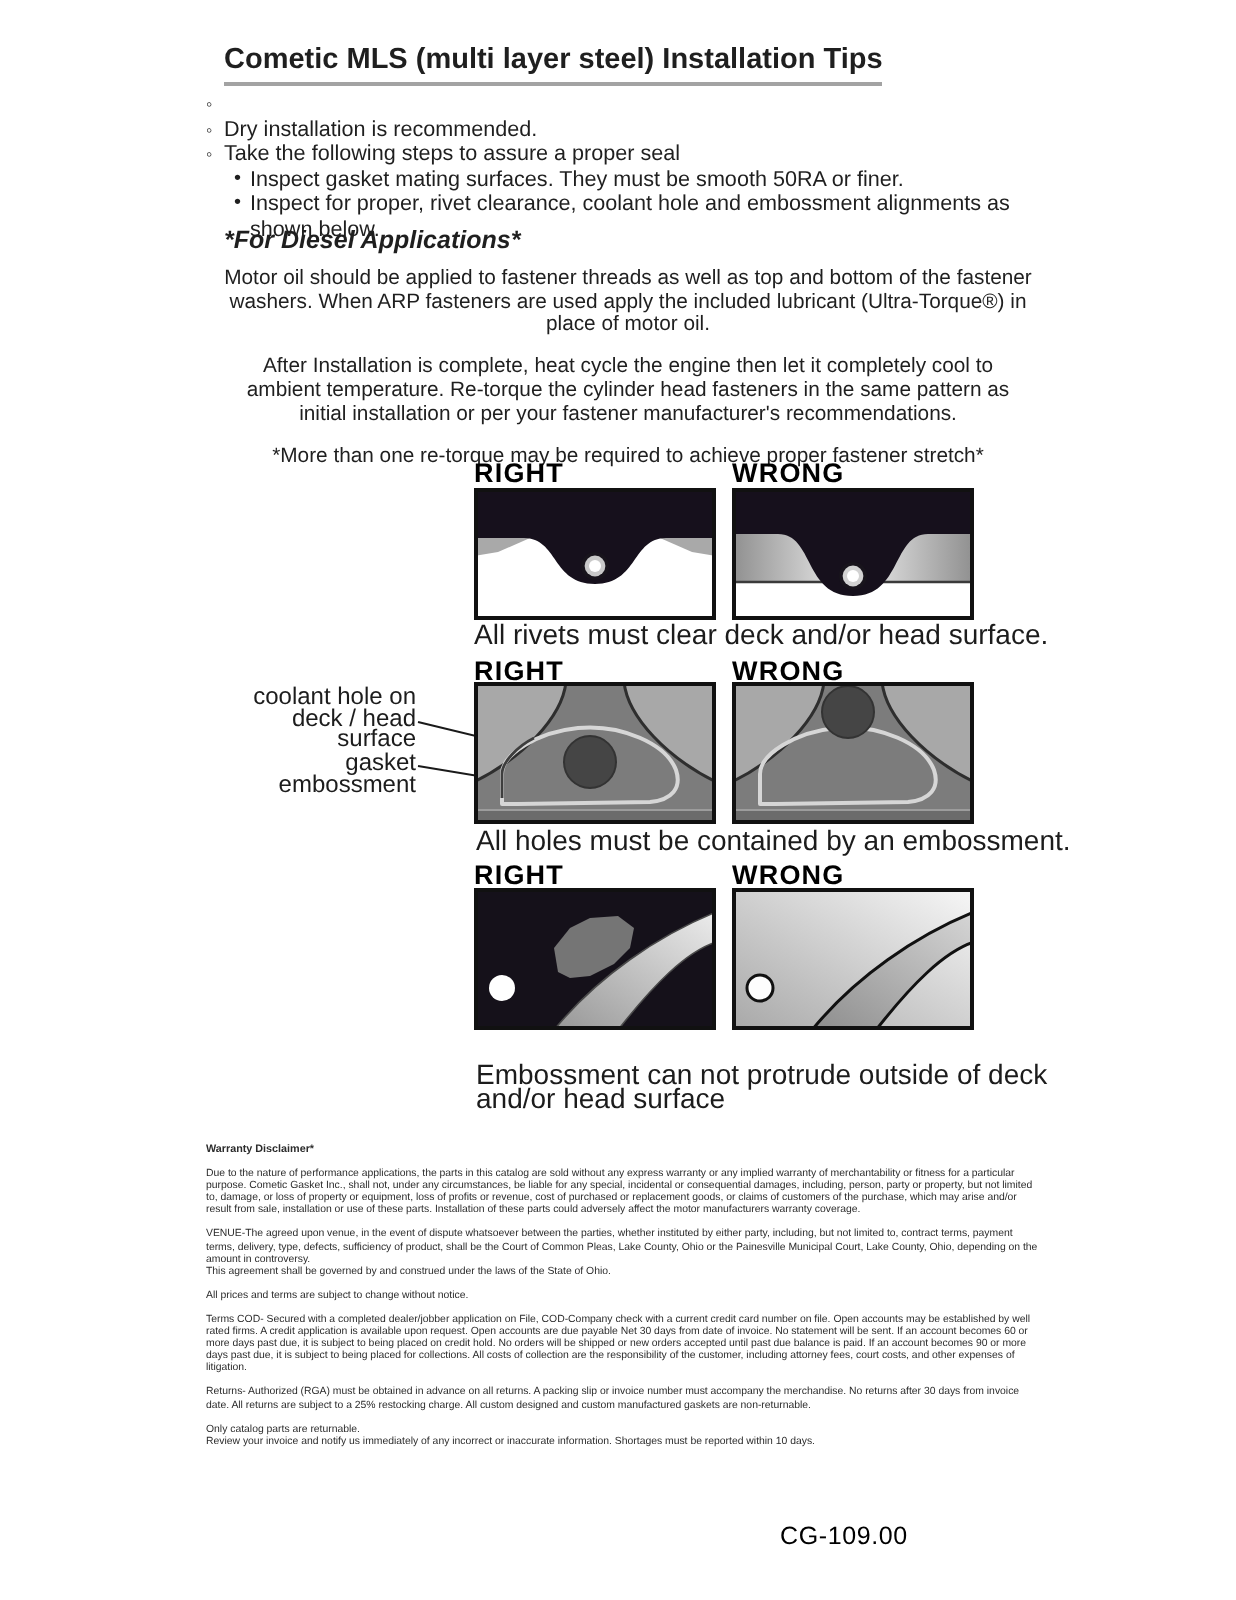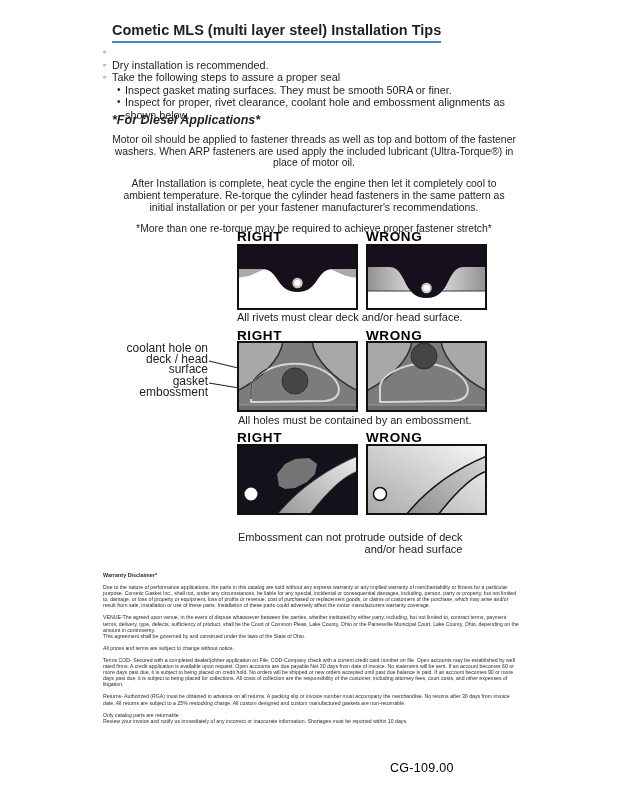--- a/index.html
+++ b/index.html
@@ -4,36 +4,36 @@
 <style>
   html,body{margin:0;padding:0;background:#ffffff;}
   .page{
     position:relative;width:618px;height:800px;background:#ffffff;
     font-family:"Liberation Sans","DejaVu Sans",sans-serif;color:#1f1f1f;overflow:hidden;
   }
   .abs{position:absolute;}
   
   .title{
     left:112px;top:22px;font-size:14.5px;font-weight:bold;
-    border-bottom:2px solid #3b82f6;padding-bottom:3px;display:inline-block;white-space:nowrap;
+    border-bottom:2px solid #a3a3a3;padding-bottom:3px;display:inline-block;white-space:nowrap;
   }
   
   .bullets{left:103px;top:46px;width:430px;font-size:10.8px;line-height:12.5px;}
   .brow{display:flex;}
   .brow .bul{width:9px;flex:0 0 9px;font-size:9px;line-height:12.5px;}
   .brow.sub{margin-left:14px;}
   .brow.sub .bul{width:8px;flex:0 0 8px;font-size:10px;}
   
   .diesel{left:112px;top:115px;width:404px;font-size:10.4px;line-height:11.8px;}
   .diesel h2{font-size:12.5px;font-weight:bold;margin:0 0 7px 0;font-style:italic;}
   .diesel p{margin:0 0 9px 0;text-align:center;}
   .diesel p:last-child{margin-bottom:0;}
   
   .dlabel{width:121px;text-align:left;font-size:13.5px;letter-spacing:.6px;color:#000000;font-weight:bold;}
-  .dcaption{font-size:11px;line-height:11.5px;color:#1c1c1c;text-align:right;}
+  .dcaption{font-size:14px;line-height:11.5px;color:#1c1c1c;}
   .sidelabel{width:93px;text-align:right;font-size:12px;line-height:10.6px;color:#1c1c1c;}
   .dbox{display:block;}
   
   .warranty{left:103px;top:572px;width:416px;font-size:5.2px;line-height:6.1px;color:#2c2c2c;}
   .warranty .whead{font-weight:bold;font-size:5.4px;margin:0 0 6px 0;}
   .warranty p{margin:0 0 6px 0;}
   .warranty p.tight{margin-bottom:0;}
   
   .footer{left:390px;top:761px;font-size:12.5px;color:#000000;letter-spacing:.3px;}
 </style>

